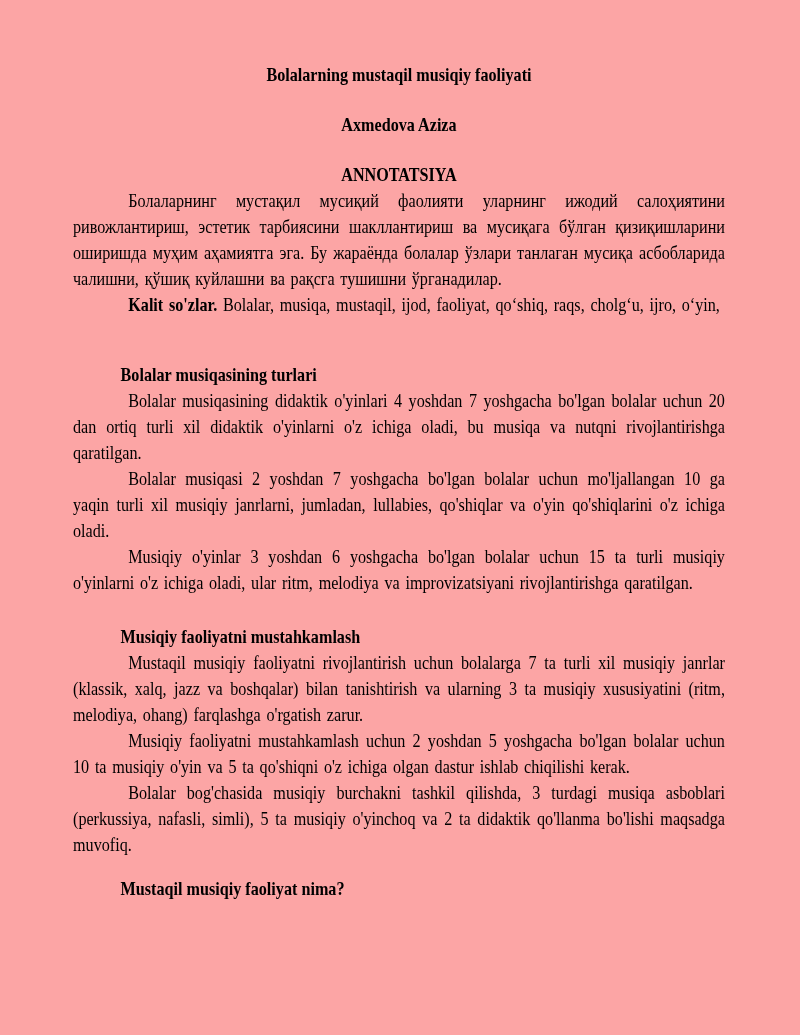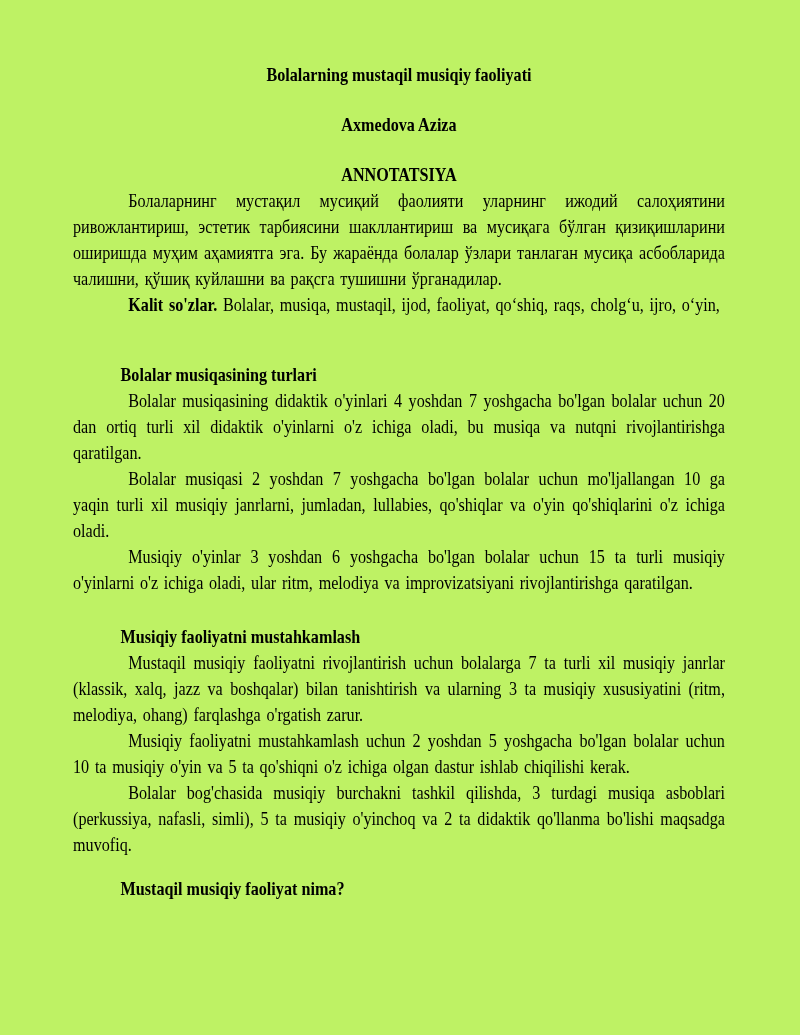--- a/index.html
+++ b/index.html
@@ -12,21 +12,21 @@
     height: 1035px;
     overflow: hidden;
     color: #000000;
     font-family: "Liberation Serif", "DejaVu Serif", serif;
   }
   .page {
     box-sizing: border-box;
     width: 800px;
     height: 1035px;
     padding: 62px 0 0 73px;
-    background: #bef264;
+    background: #fca5a5;
   }
   
   .condense {
     width: 767px;
     transform: scaleX(0.85);
     transform-origin: 0 0;
     font-size: 19px;
     line-height: 26px;
   }
   .title {

